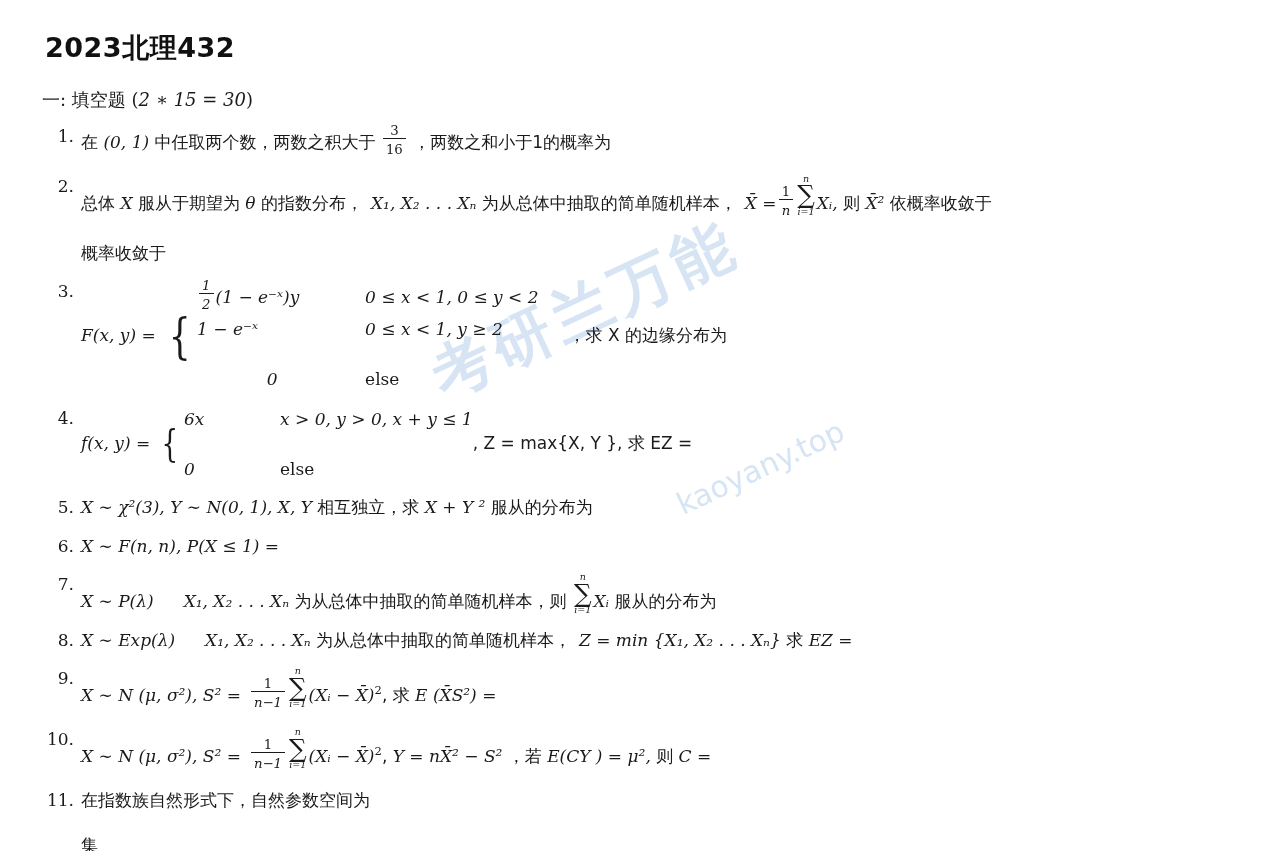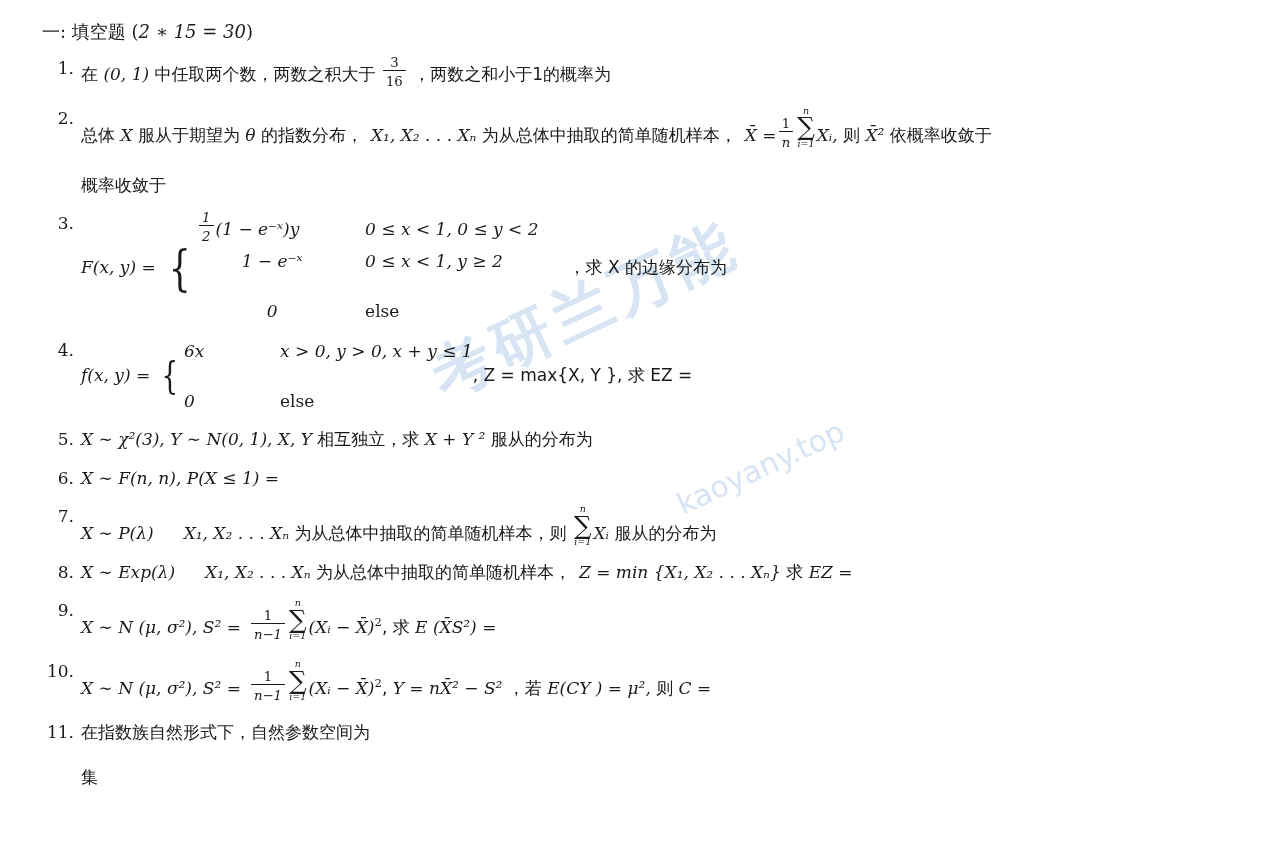--- a/index.html
+++ b/index.html
@@ -168,20 +168,21 @@
 
 <div class="page">
 
   <div class="watermark">
     <span class="wm-text wm-cn">考研兰万能</span>
     <span class="wm-text wm-url">kaoyany.top</span>
   </div>
 
   <div class="content">
 
+    <h1 class="doc-title">2023北理432</h1>
 
     <div class="section-head">
       <span>一: 填空题 (</span><span class="it">2 ∗ 15 = 30</span><span>)</span>
     </div>
 
     <ol class="qlist">
 
       <li>
         <span class="qnum">1.</span>
         <span class="qbody">
@@ -205,21 +206,21 @@
               <span class="sp"></span>
             <span class="cases">
               <span class="brace">{</span>
               <span class="rows">
                 <span class="row">
                   <span class="cell-a it"><span class="frac"><span class="num">1</span><span class="den">2</span></span><span>(1 − e⁻ˣ)y</span></span>
                   <span class="sp-lg"></span>
                   <span class="cell-b it">0 ≤ x &lt; 1, 0 ≤ y &lt; 2</span>
                 </span>
                 <span class="row">
-                  <span class="cell-a it" style="text-align:center;display:inline-block;">1 − e⁻ˣ</span>
+                  <span class="cell-a it" style="display:inline-block;">1 − e⁻ˣ</span>
                   <span class="sp-lg"></span>
                   <span class="cell-b it">0 ≤ x &lt; 1, y ≥ 2</span>
                 </span>
                 <span class="row">
                   <span class="cell-a it" style="text-align:center;display:inline-block;">0</span>
                   <span class="sp-lg"></span>
                   <span class="cell-b up">else</span>
                 </span>
               </span>
             </span>

